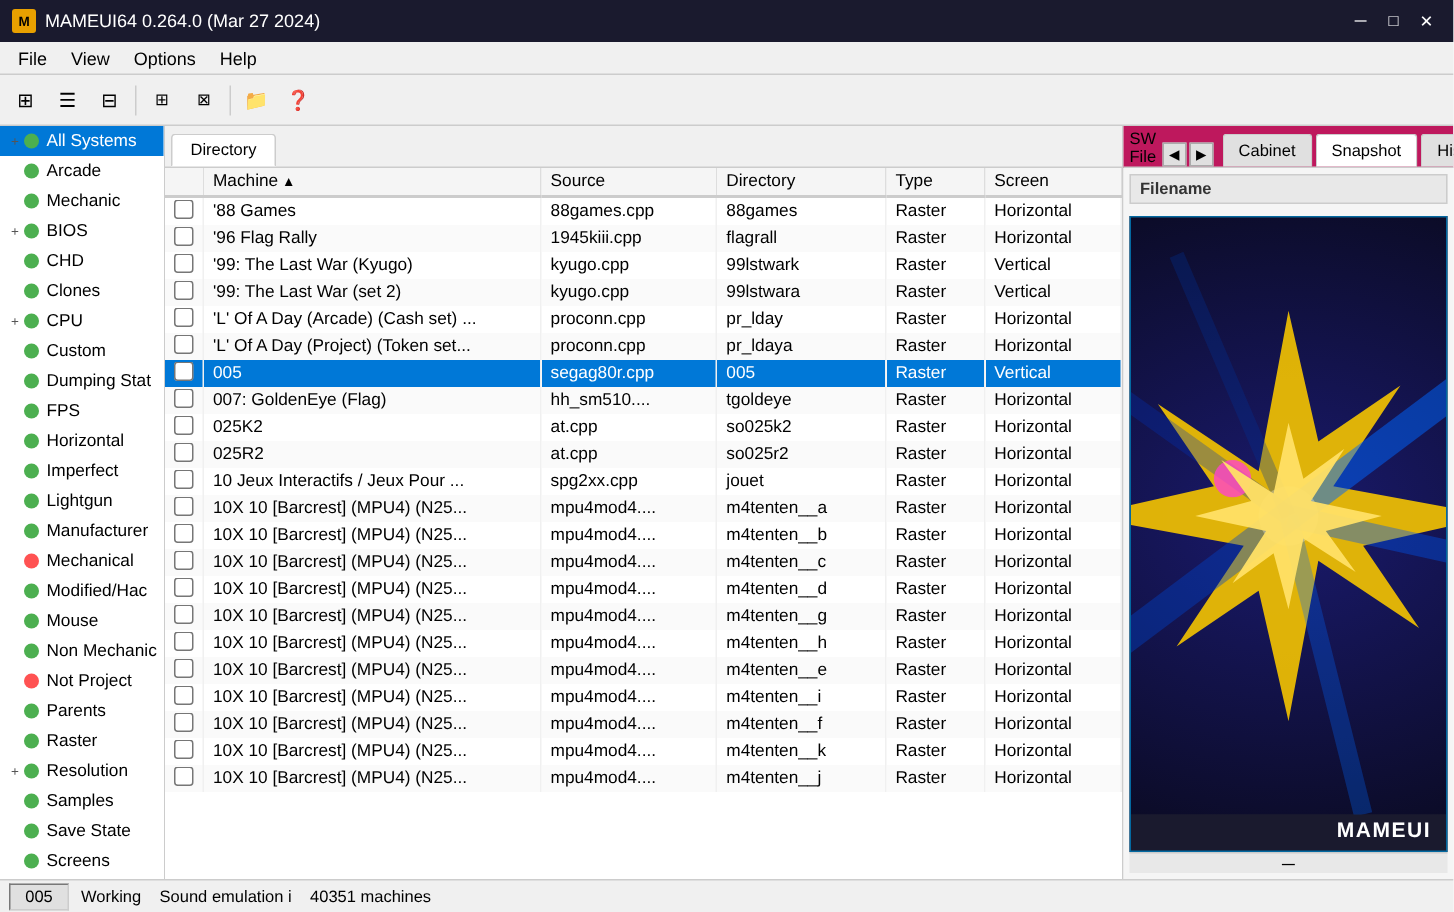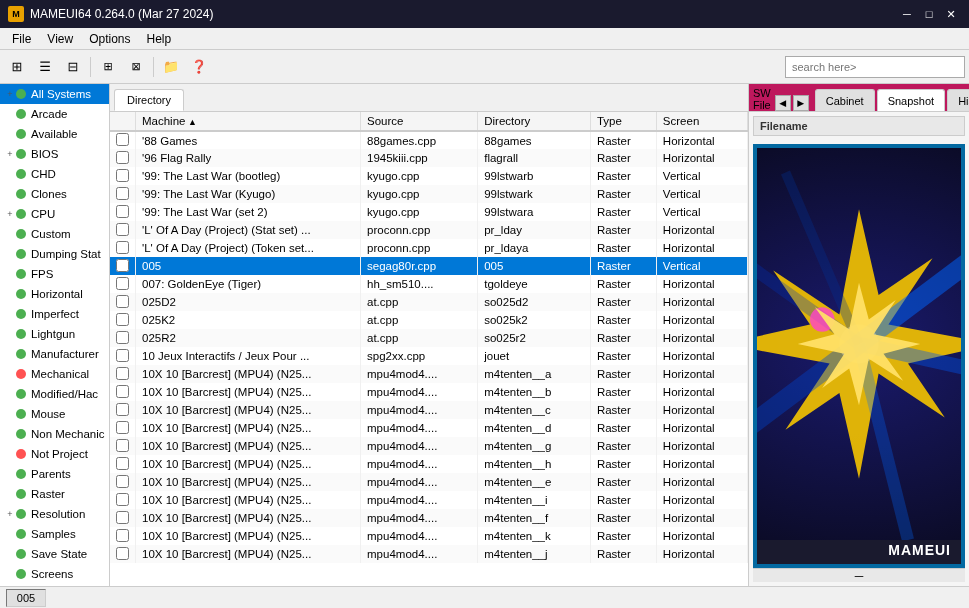--- a/index.html
+++ b/index.html
@@ -315,21 +315,21 @@
       padding: 3px 6px;
       font-size: 11px;
       font-weight: bold;
       color: #333;
       margin-bottom: 4px;
     }
 
     #game-image {
       flex: 1;
       background: #1a1a2e;
-      border: 4px solid #0369a1;
+      border: 1px solid #0369a1;
       display: flex;
       flex-direction: column;
       align-items: center;
       justify-content: flex-end;
       position: relative;
       overflow: hidden;
       margin-top: 4px;
       text-align: center;
     }
 
@@ -418,40 +418,39 @@
 <div id="toolbar">
   <button class="toolbar-btn" title="View 1">⊞</button>
   <button class="toolbar-btn" title="View 2">☰</button>
   <button class="toolbar-btn" title="View 3">⊟</button>
   <div class="toolbar-separator"></div>
   <button class="toolbar-btn" title="View 4" style="font-size:11px;">⊞</button>
   <button class="toolbar-btn" title="View 5" style="font-size:11px;">⊠</button>
   <div class="toolbar-separator"></div>
   <button class="toolbar-btn" title="Folder">📁</button>
   <button class="toolbar-btn" title="Help">❓</button>
-  <input id="search-box" type="text" placeholder="search here&gt;" style="">
 </div>
 
 <div id="main">
 
   <div id="sidebar">
   <div class="sidebar-category selected">
         <span class="sidebar-expand">+</span>
         <span class="sidebar-dot" style="background: rgb(76, 175, 80);"></span>
         <span>All Systems</span>
       </div>
       <div class="sidebar-category">
         <span style="width: 12px; display: inline-block;"></span>
         <span class="sidebar-dot" style="background: rgb(76, 175, 80);"></span>
         <span>Arcade</span>
       </div>
       <div class="sidebar-category">
         <span style="width: 12px; display: inline-block;"></span>
         <span class="sidebar-dot" style="background: rgb(76, 175, 80);"></span>
-        <span>Available</span>
+        <span>Mechanic</span>
       </div>
       <div class="sidebar-category">
         <span class="sidebar-expand">+</span>
         <span class="sidebar-dot" style="background: rgb(76, 175, 80);"></span>
         <span>BIOS</span>
       </div>
       <div class="sidebar-category">
         <span style="width: 12px; display: inline-block;"></span>
         <span class="sidebar-dot" style="background: rgb(76, 175, 80);"></span>
         <span>CHD</span>
@@ -589,45 +588,37 @@
             <tr>
               <td class="check-cell"><input type="checkbox" style=""></td>
               <td>'96 Flag Rally</td>
               <td>1945kiii.cpp</td>
               <td>flagrall</td>
               <td>Raster</td>
               <td>Horizontal</td>
             </tr>
             <tr>
               <td class="check-cell"><input type="checkbox" style=""></td>
-              <td>'99: The Last War (bootleg)</td>
-              <td>kyugo.cpp</td>
-              <td>99lstwarb</td>
-              <td>Raster</td>
-              <td>Vertical</td>
-            </tr>
-            <tr>
-              <td class="check-cell"><input type="checkbox" style=""></td>
               <td>'99: The Last War (Kyugo)</td>
               <td>kyugo.cpp</td>
               <td>99lstwark</td>
               <td>Raster</td>
               <td>Vertical</td>
             </tr>
             <tr>
               <td class="check-cell"><input type="checkbox" style=""></td>
               <td>'99: The Last War (set 2)</td>
               <td>kyugo.cpp</td>
               <td>99lstwara</td>
               <td>Raster</td>
               <td>Vertical</td>
             </tr>
             <tr>
               <td class="check-cell"><input type="checkbox" style=""></td>
-              <td>'L' Of A Day (Project) (Stat set) ...</td>
+              <td>'L' Of A Day (Arcade) (Cash set) ...</td>
               <td>proconn.cpp</td>
               <td>pr_lday</td>
               <td>Raster</td>
               <td>Horizontal</td>
             </tr>
             <tr>
               <td class="check-cell"><input type="checkbox" style=""></td>
               <td>'L' Of A Day (Project) (Token set...</td>
               <td>proconn.cpp</td>
               <td>pr_ldaya</td>
@@ -637,31 +628,23 @@
             <tr class="selected">
               <td class="check-cell"><input type="checkbox" style=""></td>
               <td>005</td>
               <td>segag80r.cpp</td>
               <td>005</td>
               <td>Raster</td>
               <td>Vertical</td>
             </tr>
             <tr>
               <td class="check-cell"><input type="checkbox" style=""></td>
-              <td>007: GoldenEye (Tiger)</td>
+              <td>007: GoldenEye (Flag)</td>
               <td>hh_sm510....</td>
               <td>tgoldeye</td>
-              <td>Raster</td>
-              <td>Horizontal</td>
-            </tr>
-            <tr>
-              <td class="check-cell"><input type="checkbox" style=""></td>
-              <td>025D2</td>
-              <td>at.cpp</td>
-              <td>so025d2</td>
               <td>Raster</td>
               <td>Horizontal</td>
             </tr>
             <tr>
               <td class="check-cell"><input type="checkbox" style=""></td>
               <td>025K2</td>
               <td>at.cpp</td>
               <td>so025k2</td>
               <td>Raster</td>
               <td>Horizontal</td>
@@ -823,13 +806,20 @@
       <div id="right-scrollbar">
         <span>─</span>
       </div>
     </div>
   </div>
 
 </div>
 
 <div id="statusbar">
   <div id="statusbar-left">005</div>
+  <div id="statusbar-info">
+    <span>Working</span>
+    &nbsp;&nbsp;
+    <span>Sound emulation i</span>
+    &nbsp;&nbsp;
+    <span>40351 machines</span>
+  </div>
 </div>
 
 </body></html>

